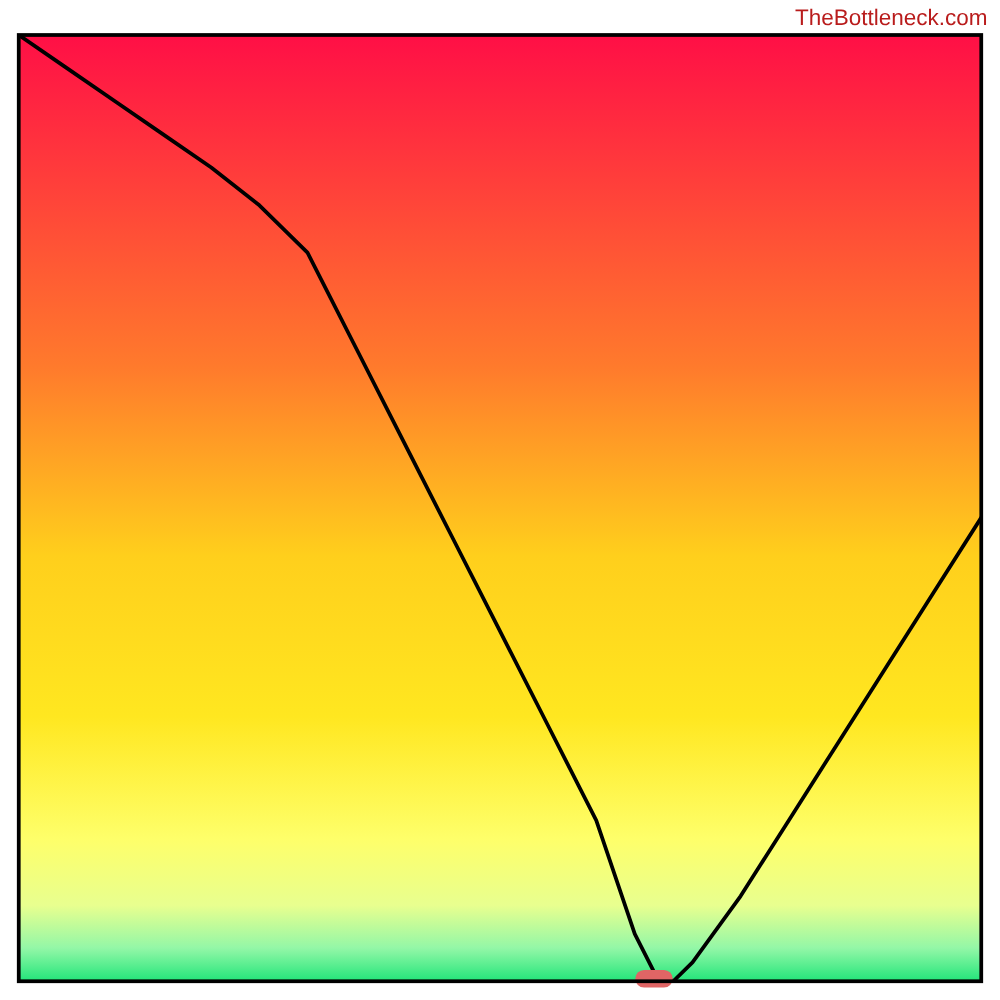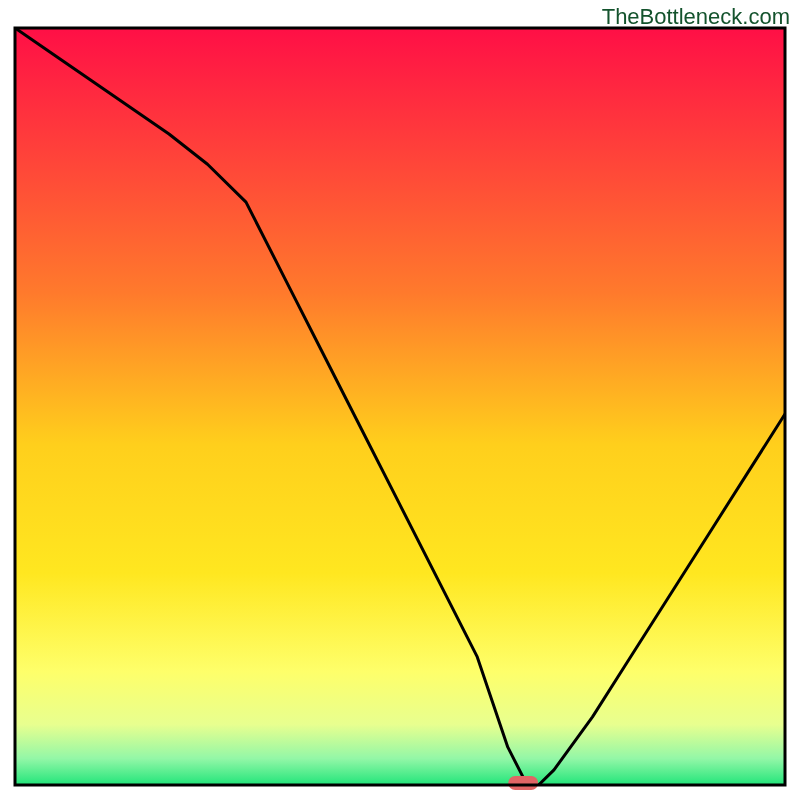--- a/index.html
+++ b/index.html
@@ -13,22 +13,22 @@
   .container {
     position: relative;
     width: 800px;
     height: 800px;
   }
   .watermark {
     position: absolute;
     top: 4px;
     right: 10px;
     font-family: Arial, Helvetica, sans-serif;
-    font-size: 22px;
-    color: #14532d;
+    font-size: 18px;
+    color: #b91c1c;
     z-index: 5;
   }
   svg {
     display: block;
   }
 </style>
 </head>
 <body>
 
 <div class="container">

